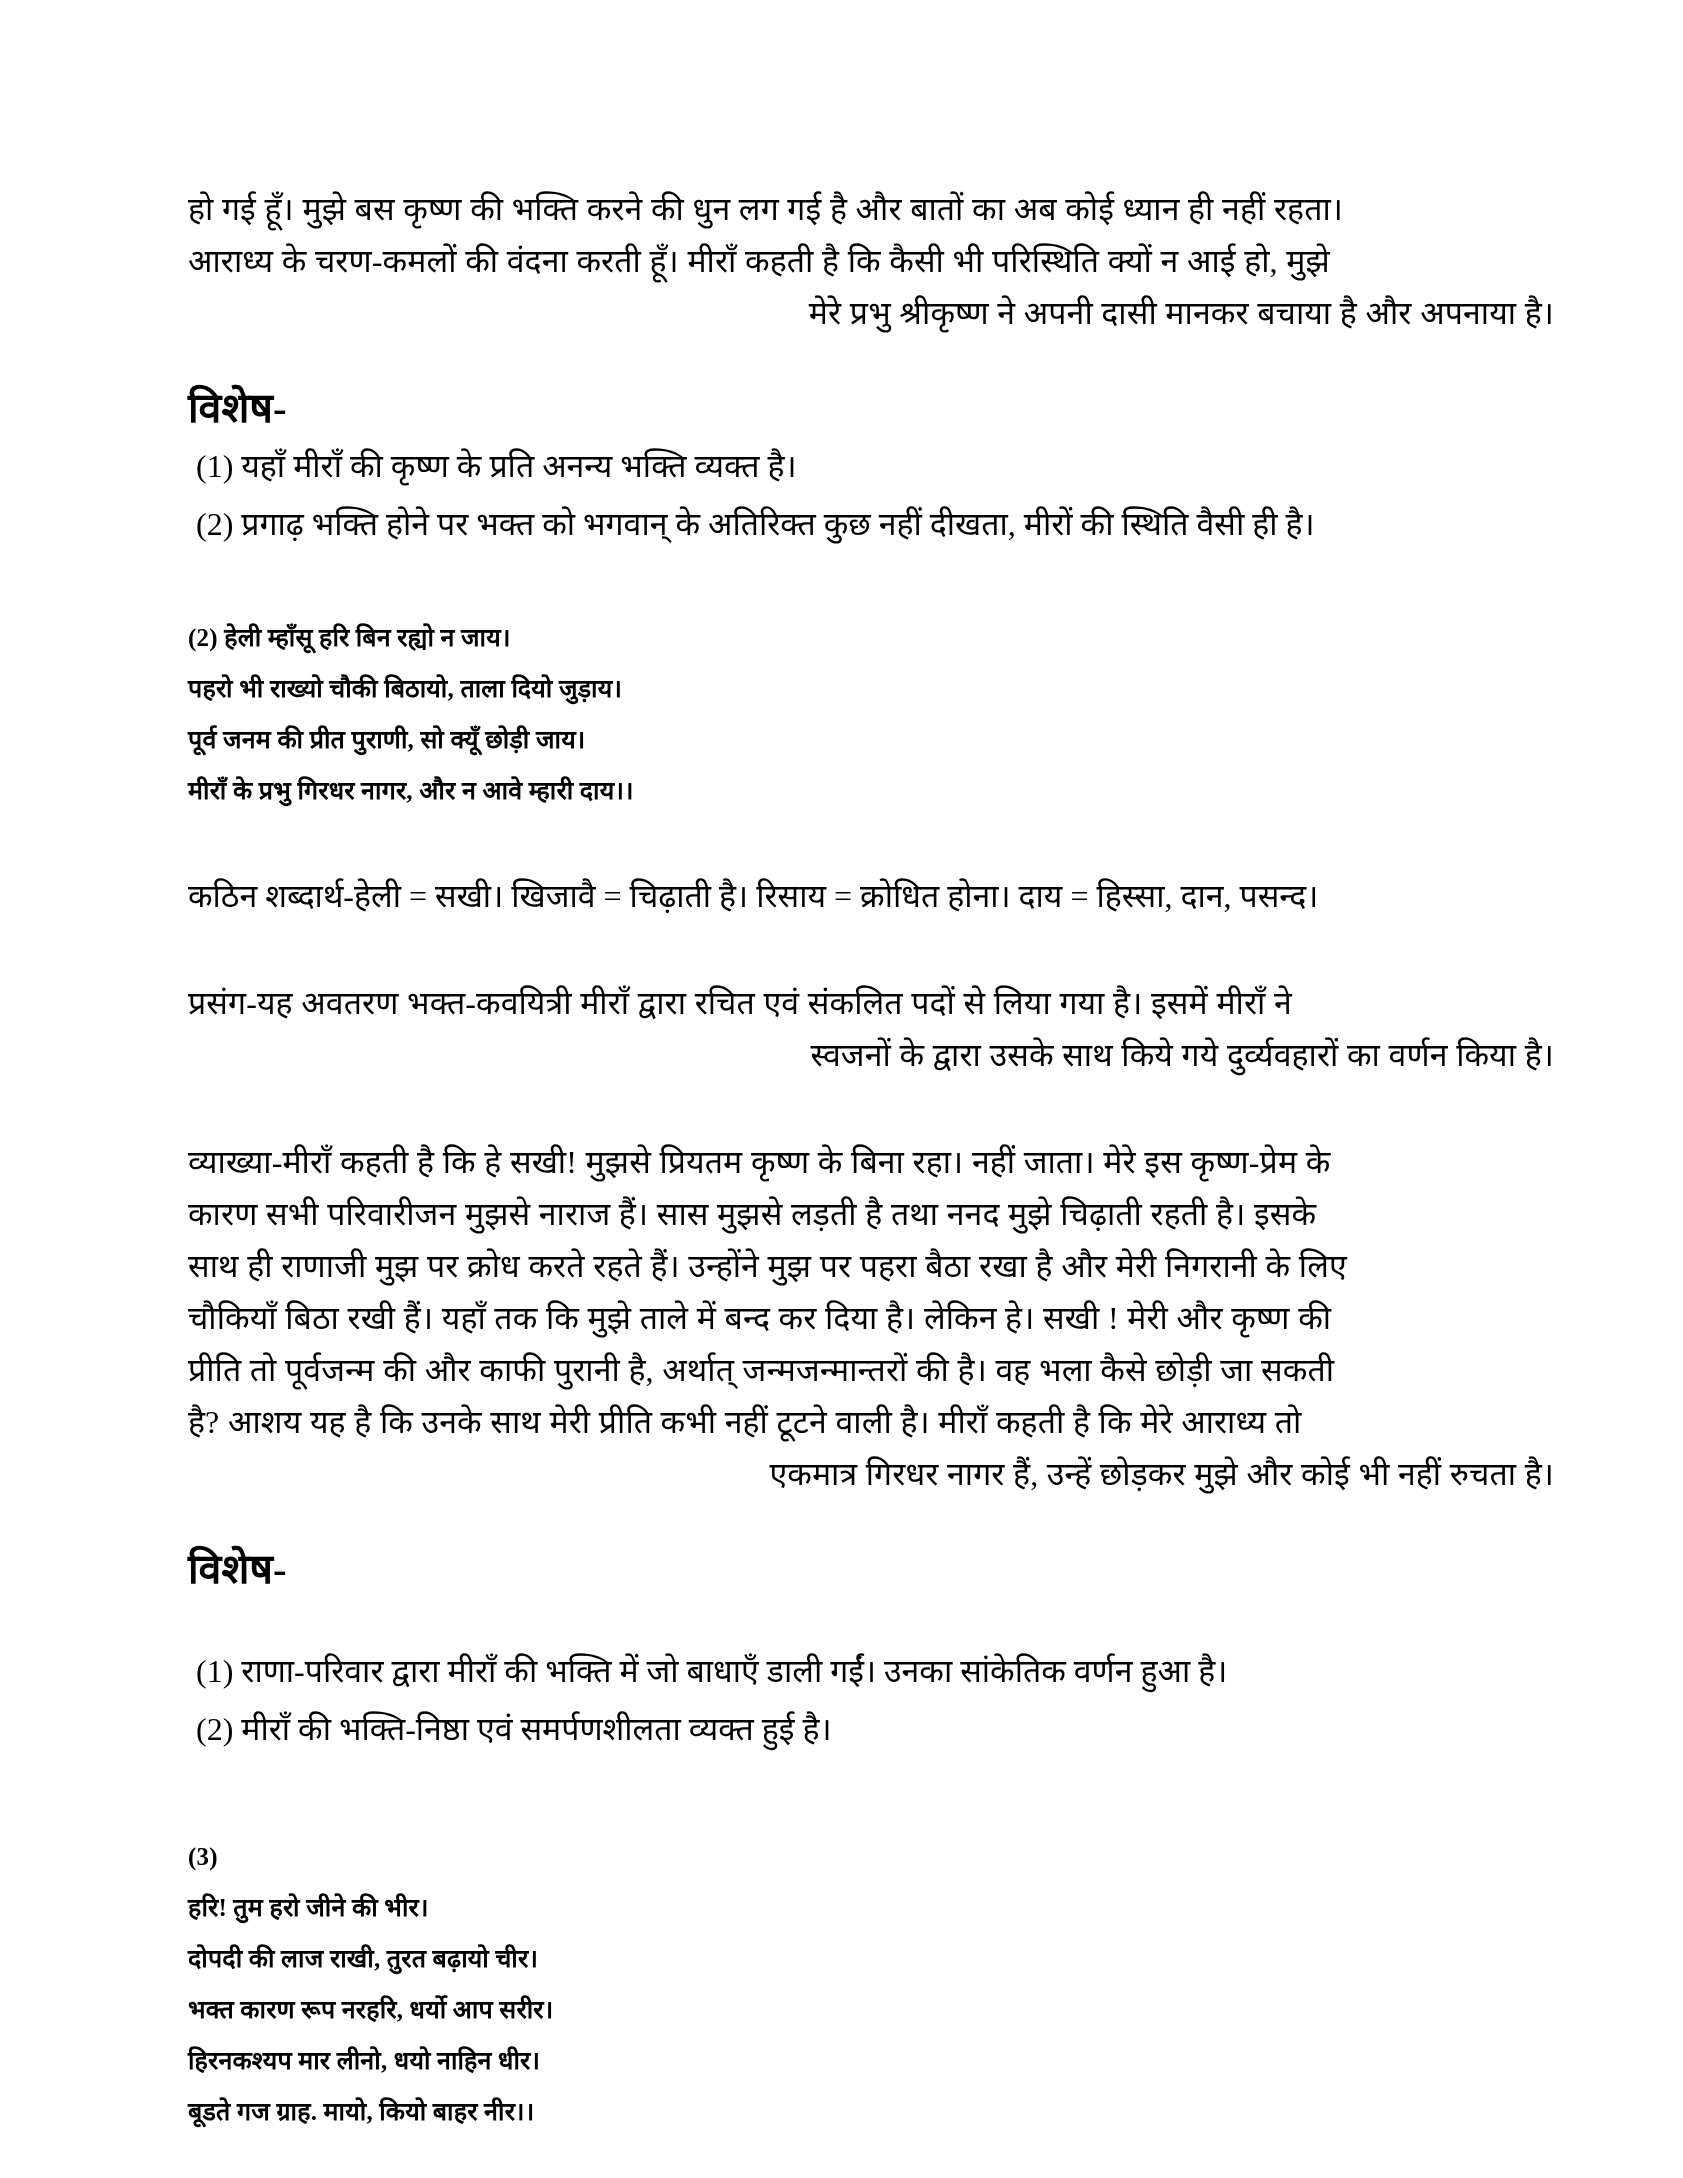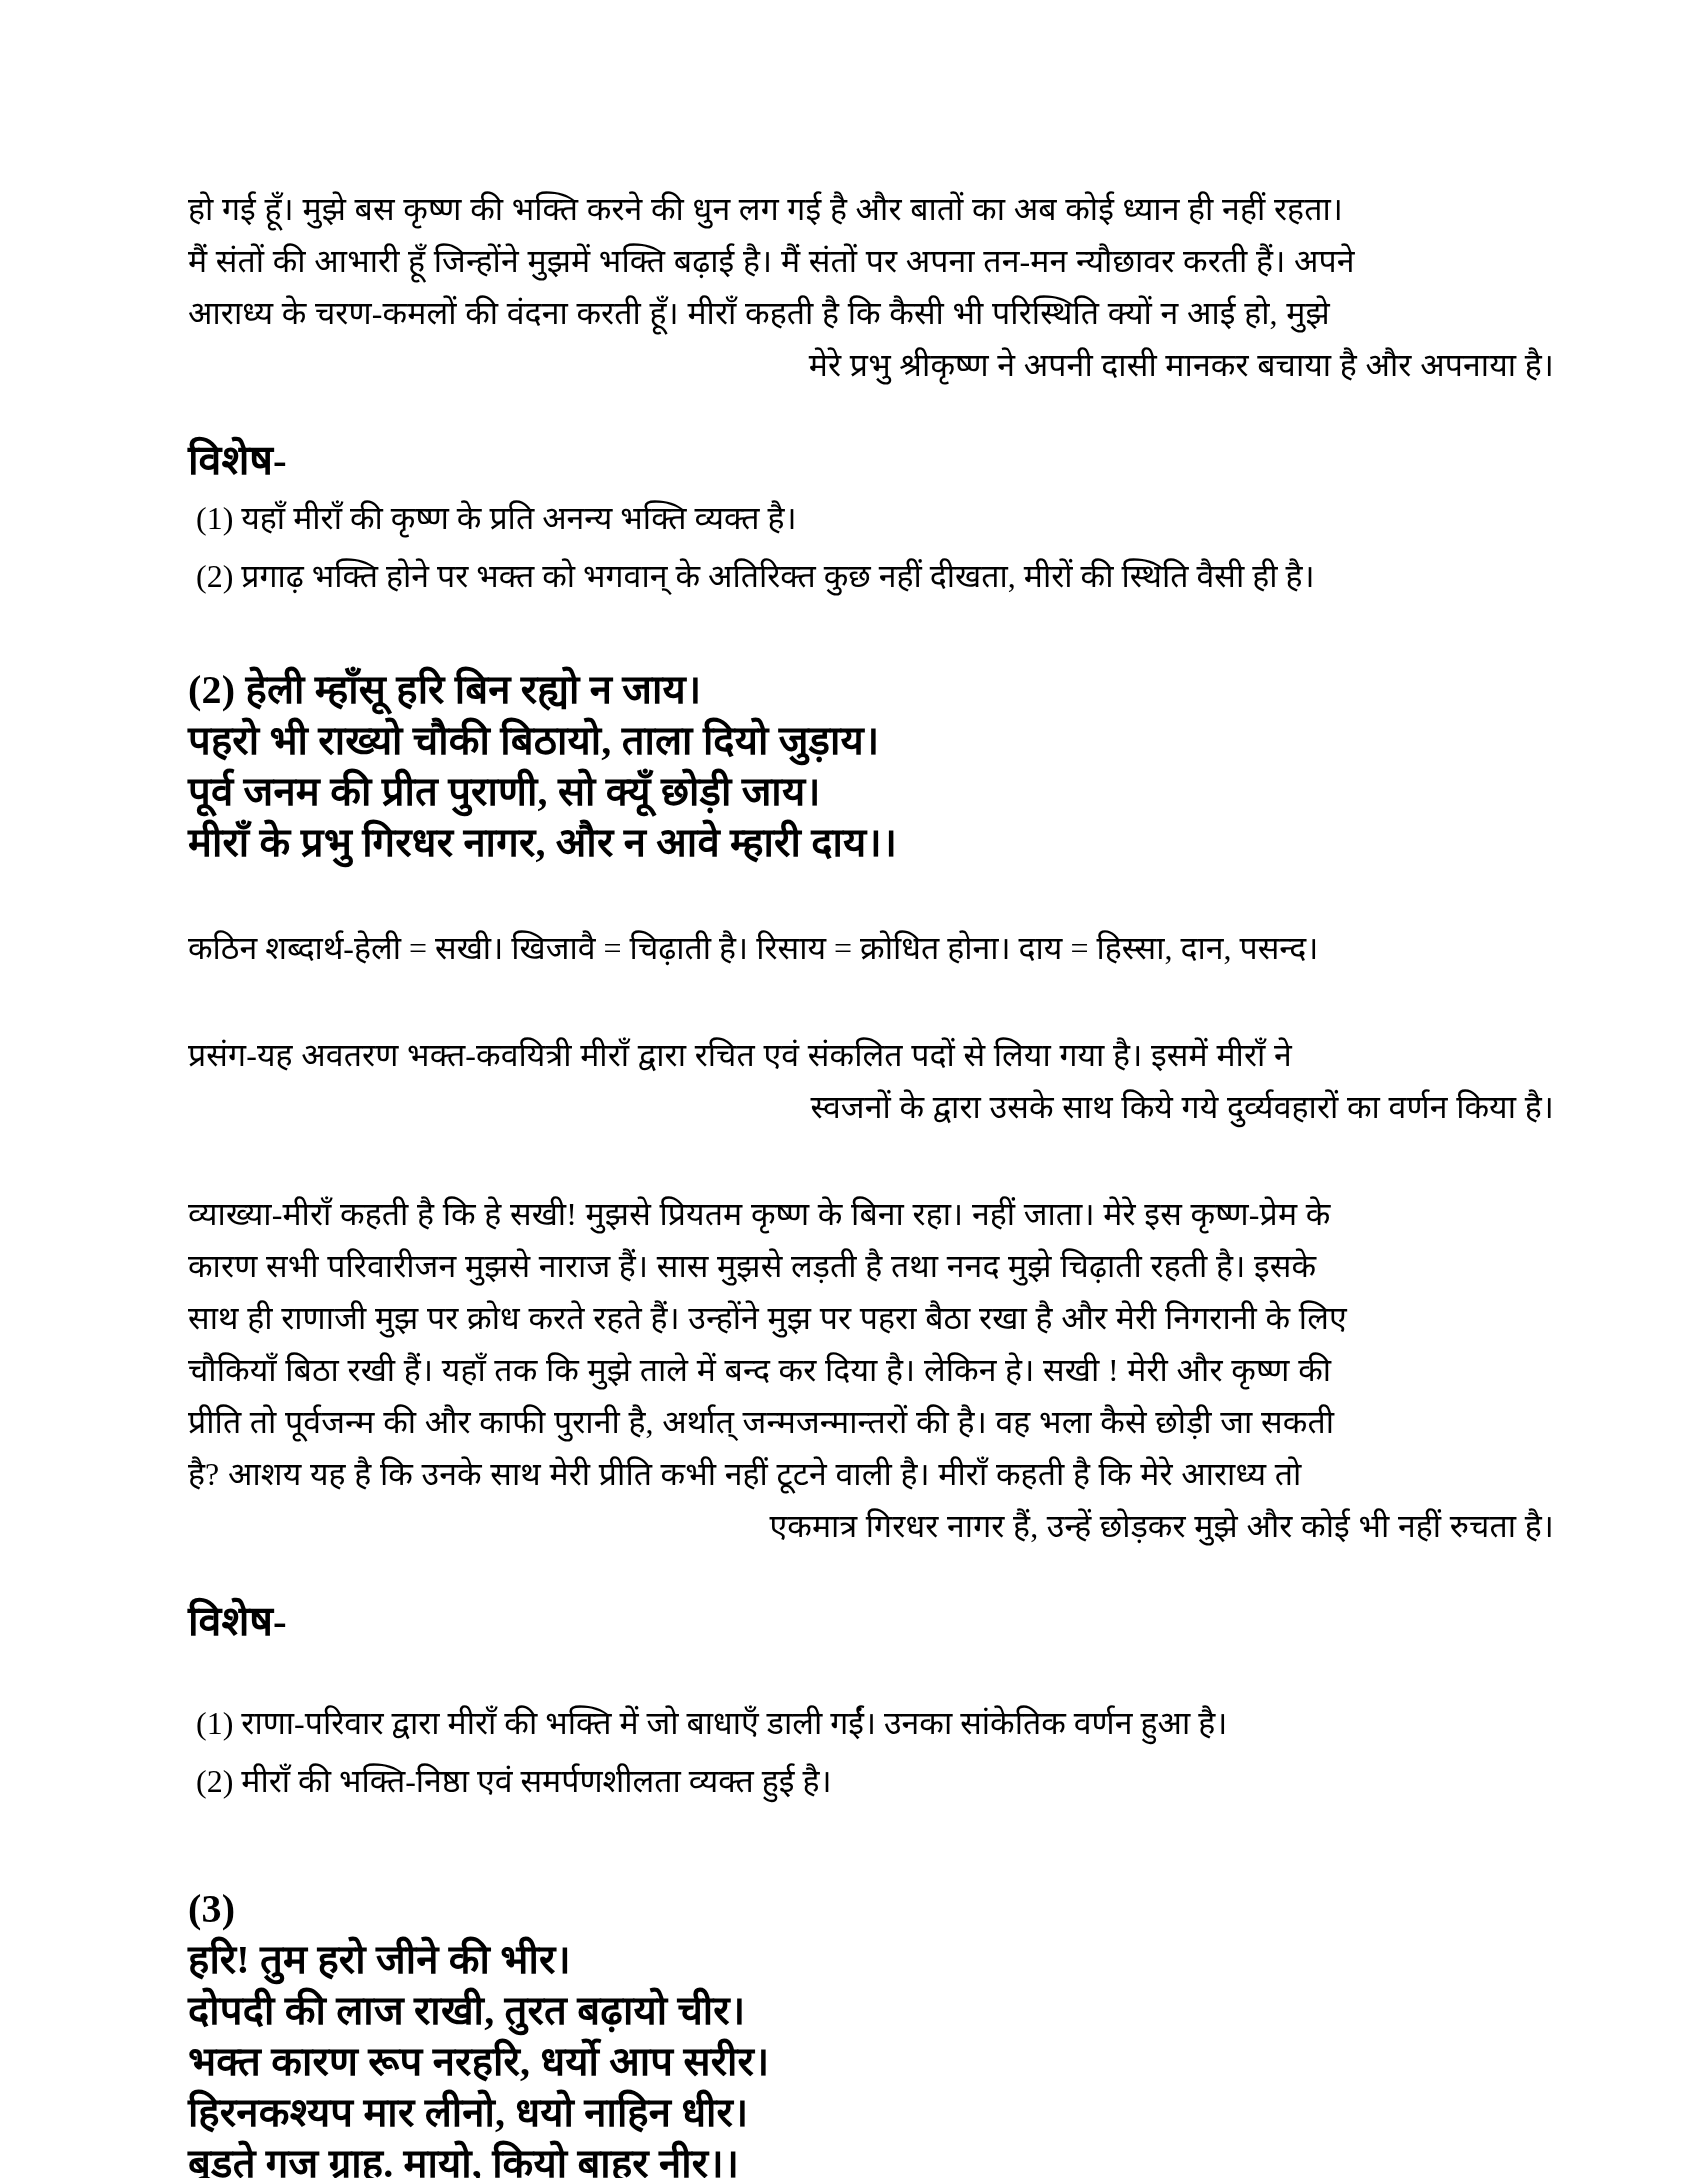--- a/index.html
+++ b/index.html
@@ -48,21 +48,21 @@
     font-weight: bold;
     margin: 0;
   }
   .listline {
     font-size: 32px;
     line-height: 50px;
     margin: 8px;
     text-align: left;
   }
   .verse {
-    font-size: 40px;
+    font-size: 25px;
     line-height: 51px;
     font-weight: bold;
     margin: 0;
     text-align: left;
     letter-spacing: 0.2px;
   }
   .plainline {
     font-size: 32px;
     line-height: 51px;
     margin: 0;
@@ -70,21 +70,20 @@
   }
 </style>
 </head>
 <body>
 
 <div class="page">
   <div class="content">
 
     <div>
       <p class="para">हो गई हूँ। मुझे बस कृष्ण की भक्ति करने की धुन लग गई है और बातों का अब कोई ध्यान ही नहीं रहता।</p>
-      <p class="para">मैं संतों की आभारी हूँ जिन्होंने मुझमें भक्ति बढ़ाई है। मैं संतों पर अपना तन-मन न्यौछावर करती हैं। अपने</p>
       <p class="para">आराध्य के चरण-कमलों की वंदना करती हूँ। मीराँ कहती है कि कैसी भी परिस्थिति क्यों न आई हो, मुझे</p>
       <p class="para last-left">मेरे प्रभु श्रीकृष्ण ने अपनी दासी मानकर बचाया है और अपनाया है।</p>
     </div>
 
     <div class="gap-md"></div>
 
     <div>
       <p class="heading">विशेष-</p>
       <p class="listline">(1) यहाँ मीराँ की कृष्ण के प्रति अनन्य भक्ति व्यक्त है।</p>
       <p class="listline">(2) प्रगाढ़ भक्ति होने पर भक्त को भगवान् के अतिरिक्त कुछ नहीं दीखता, मीरों की स्थिति वैसी ही है।</p>

